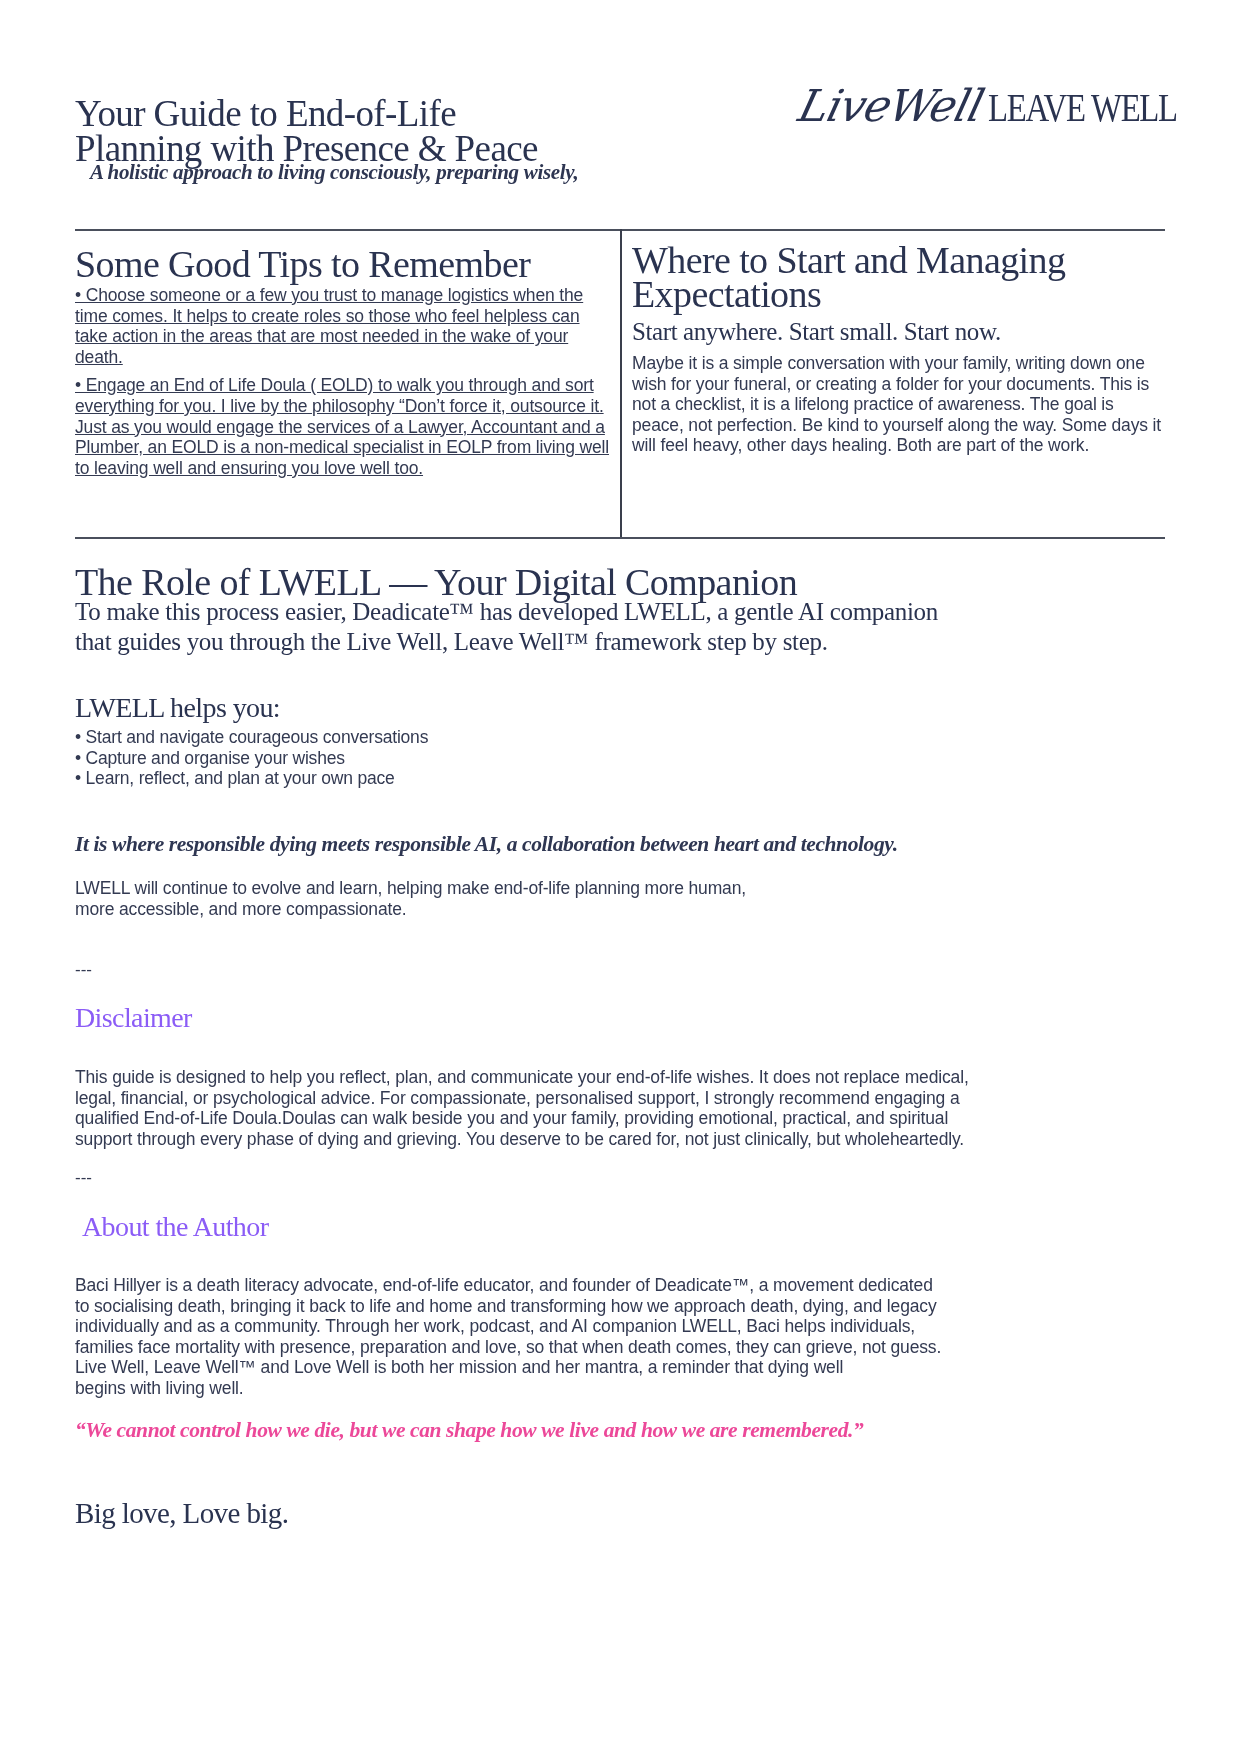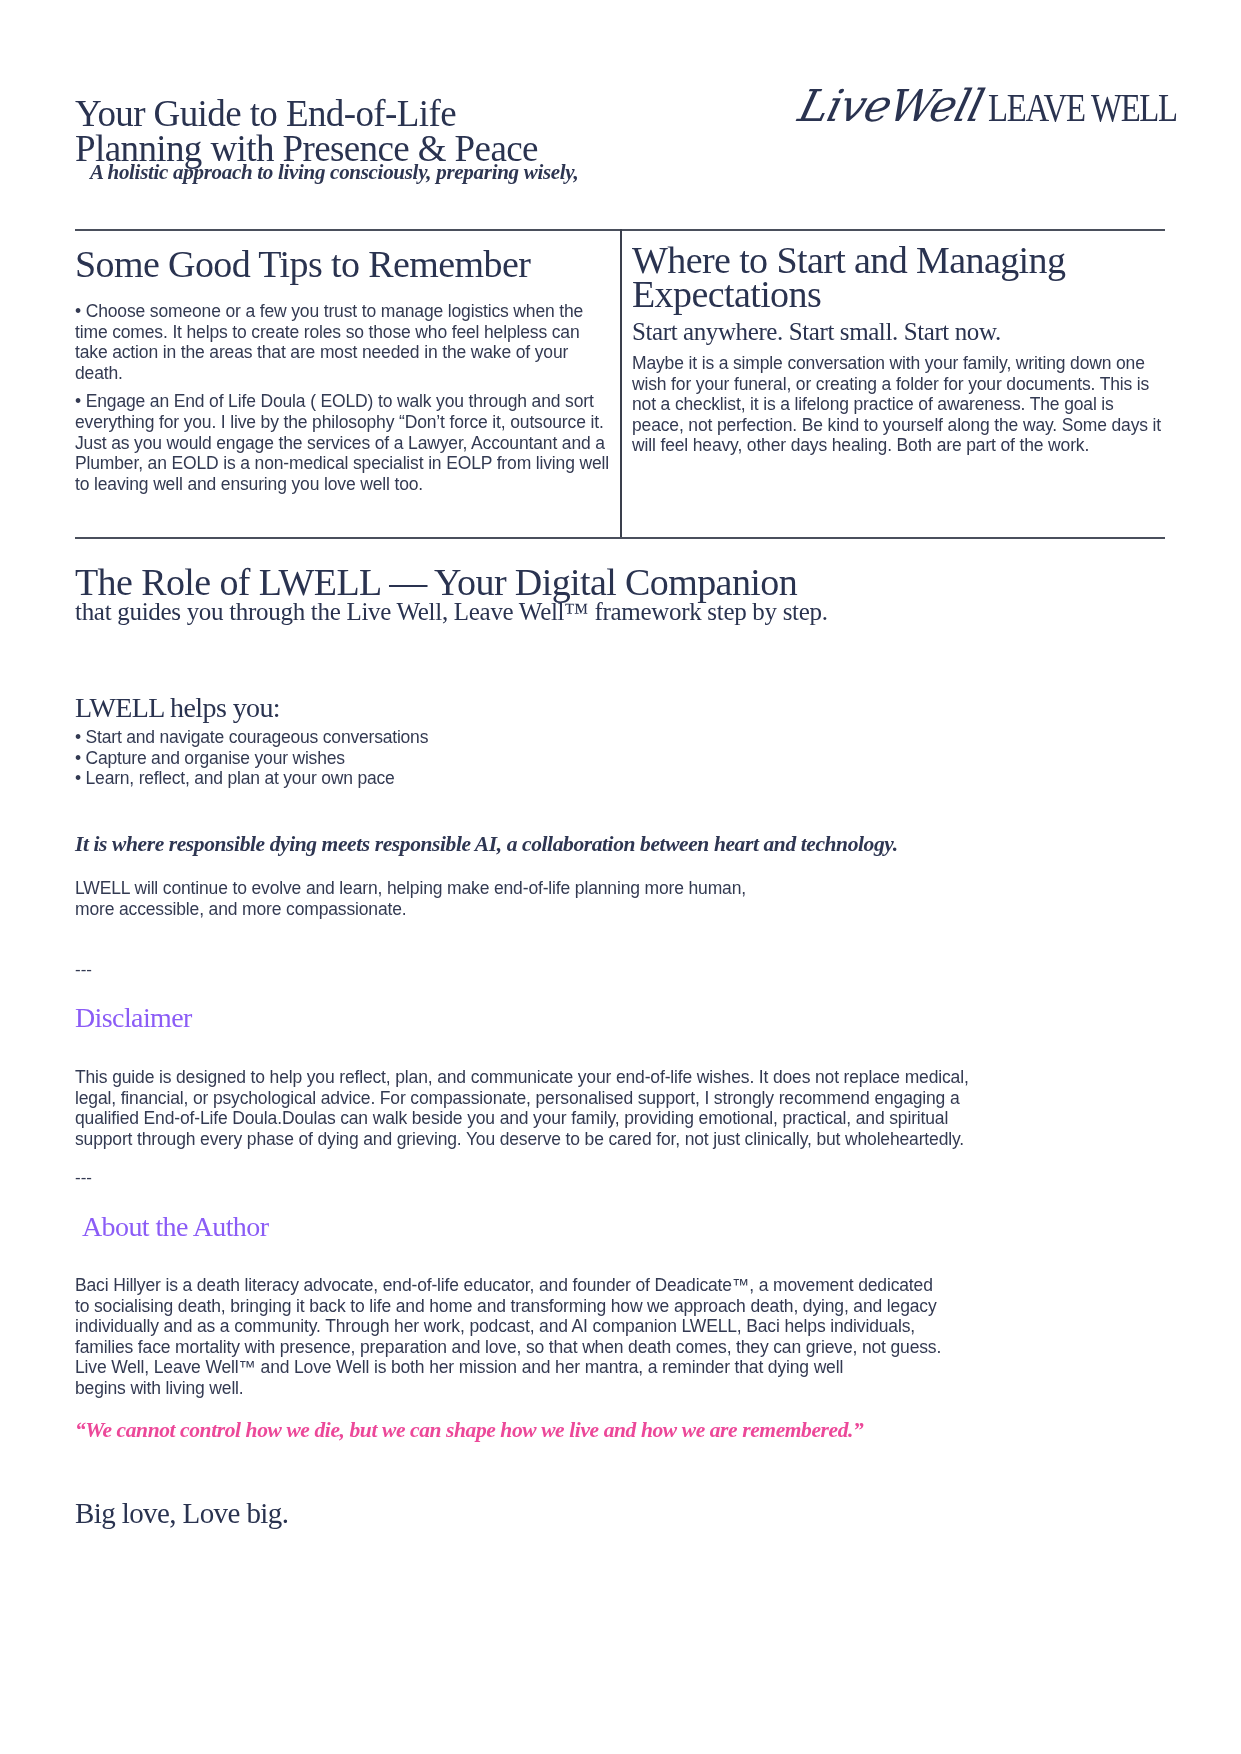--- a/index.html
+++ b/index.html
@@ -201,39 +201,40 @@
 </div>
 
 <div class="abs hrule" style="left:75px; top:229px; width:1090px;"></div>
 
 <div class="abs vrule" style="left:620px; top:229px; height:308px;"></div>
 
 <div class="abs hrule" style="left:75px; top:537px; width:1090px;"></div>
 
 <div class="abs" style="left:75px; top:243px; width:540px;">
   <div class="col-title serif" style="white-space:nowrap; line-height:42px;">Some Good Tips to Remember</div>
-  <div class="body-text tips" style="margin-top:16px;">
+  <div class="body-text tips" style="margin-top:0;text-decoration:underline;">
     <p>• Choose someone or a few you trust to manage logistics when the time comes. It helps to create roles so those who feel helpless can take action in the areas that are most needed in the wake of your death.</p>
     <p>• Engage an End of Life Doula ( EOLD) to walk you through and sort everything for you. I live by the philosophy “Don’t force it, outsource it. Just as you would engage the services of a Lawyer, Accountant and a Plumber, an EOLD is a non-medical specialist in EOLP from living well to leaving well and ensuring you love well too.</p>
   </div>
 </div>
 
 <div class="abs" style="left:632px; top:243px; width:530px;">
   <div class="col-title serif">
     <div style="white-space:nowrap;">Where to Start and Managing</div>
     <div>Expectations</div>
   </div>
   <div class="col-sub serif" style="margin-top:6px;">Start anywhere. Start small. Start now.</div>
   <div class="body-text" style="margin-top:6px;">
     <p>Maybe it is a simple conversation with your family, writing down one wish for your funeral, or creating a folder for your documents. This is not a checklist, it is a lifelong practice of awareness. The goal is peace, not perfection. Be kind to yourself along the way. Some days it will feel heavy, other days healing. Both are part of the work.</p>
   </div>
 </div>
 
 <div class="abs role-title serif">The Role of LWELL — Your Digital Companion</div>
 <div class="abs role-intro serif">
+  <div style="white-space:nowrap;">To make this process easier, Deadicate™ has developed LWELL, a gentle AI companion</div>
   <div style="white-space:nowrap;">that guides you through the Live Well, Leave Well™ framework step by step.</div>
 </div>
 <div class="abs helps-title serif">LWELL helps you:</div>
 <ul class="abs bullets">
   <li>• Start and navigate courageous conversations</li>
   <li>• Capture and organise your wishes</li>
   <li>• Learn, reflect, and plan at your own pace</li>
 </ul>
 <div class="abs tagline serif">It is where responsible dying meets responsible AI, a collaboration between heart and technology.</div>
 <div class="abs body-text evolve">

